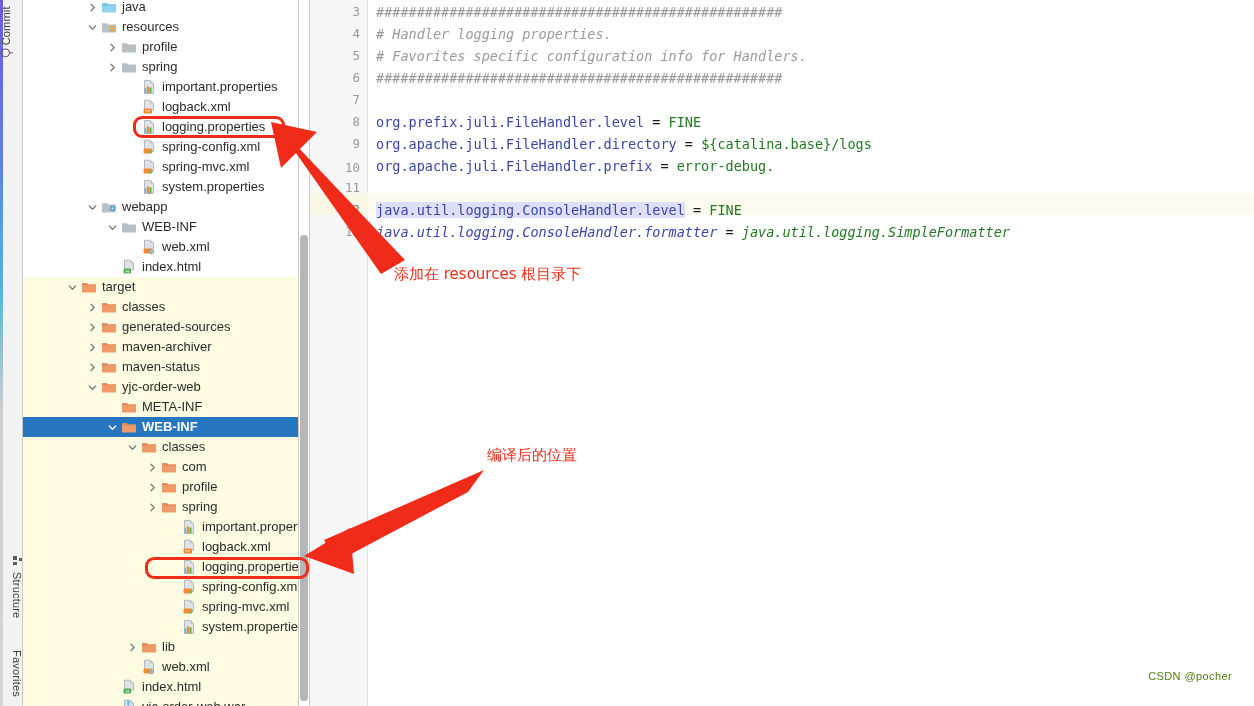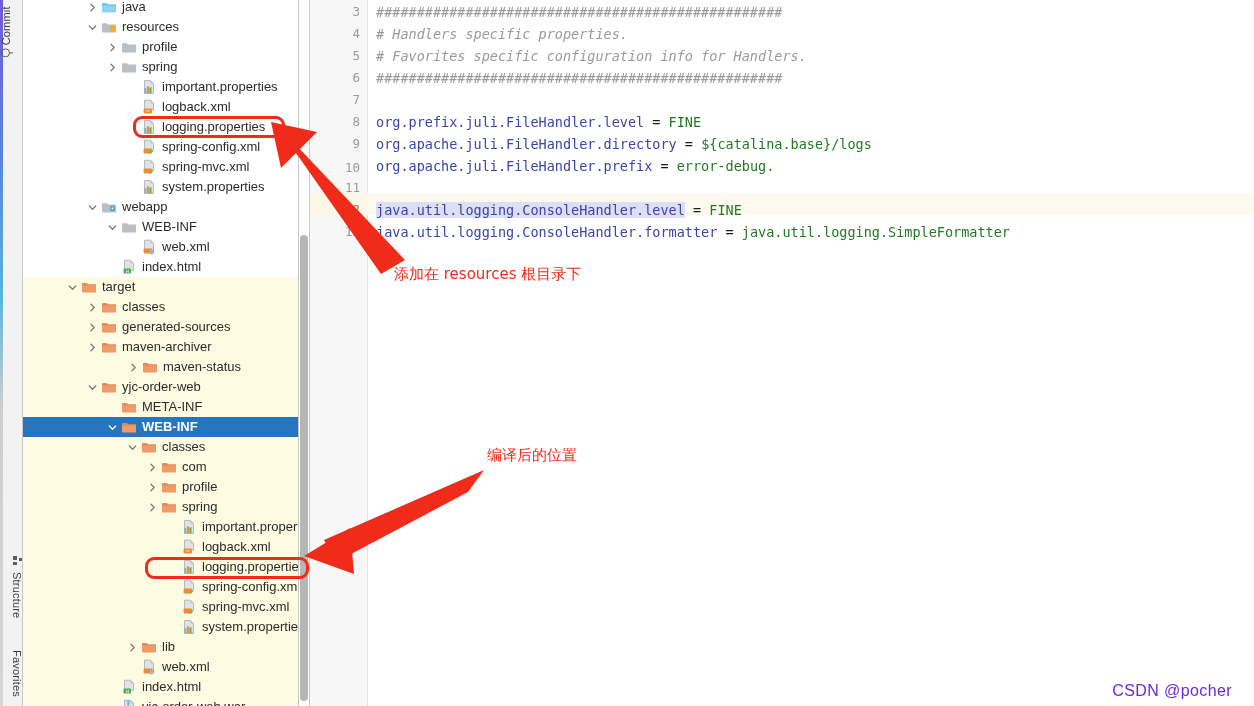--- a/index.html
+++ b/index.html
@@ -120,22 +120,22 @@
   .redbox{
     position:absolute;border:3px solid #f02b19;border-radius:9px;
     box-sizing:border-box;pointer-events:none;
   }
   .anno-text{
     position:absolute;color:#f02b19;font-size:15px;white-space:nowrap;
     font-family:"DejaVu Sans","Liberation Sans",sans-serif;
   }
   .arrowsvg{position:absolute;pointer-events:none;}
   #watermark{
-    position:absolute;right:22px;bottom:6px;
-    color:#6d28d9;font-size:16px;letter-spacing:.4px;
+    position:absolute;right:22px;bottom:24px;
+    color:#4d7c0f;font-size:11px;letter-spacing:.4px;
   }
 </style>
 </head>
 <body>
 
 <div id="toolstrip">
   <div class="gradline"></div>
 
   <div class="vtab commit" style="top:6px;">
     <span class="dot-icon"></span>
@@ -370,21 +370,21 @@
           <svg width="11" height="11" viewBox="0 0 11 11">
             <path d="M4 2.3L7.2 5.5L4 8.7" fill="none" stroke="#7a7a7a" stroke-width="1.3" stroke-linecap="round" stroke-linejoin="round"></path>
           </svg>
         </span>
         <span class="ficon"><svg width="16" height="16" viewBox="0 0 16 16">
             <path d="M1 4.2h5l1.2 1.4H15v7.2a.8.8 0 0 1-.8.8H1.8a.8.8 0 0 1-.8-.8z" fill="#f09a68"></path>
             <path d="M1 4.2h5l1.2 1.4H15v.9H1z" fill="#e0885a"></path>
           </svg></span>
         <span class="lbl">maven-archiver</span>
       </div>
-      <div class="row" style="top: 357px; margin-left: 41px;">
+      <div class="row" style="top: 357px;">
         <div style="flex: 0 0 64px;"></div>
         <span class="arrow">
           <svg width="11" height="11" viewBox="0 0 11 11">
             <path d="M4 2.3L7.2 5.5L4 8.7" fill="none" stroke="#7a7a7a" stroke-width="1.3" stroke-linecap="round" stroke-linejoin="round"></path>
           </svg>
         </span>
         <span class="ficon"><svg width="16" height="16" viewBox="0 0 16 16">
             <path d="M1 4.2h5l1.2 1.4H15v7.2a.8.8 0 0 1-.8.8H1.8a.8.8 0 0 1-.8-.8z" fill="#f09a68"></path>
             <path d="M1 4.2h5l1.2 1.4H15v.9H1z" fill="#e0885a"></path>
           </svg></span>
@@ -613,30 +613,30 @@
         <div class="gnum" style="top: 111px;">8</div>
         <div class="gnum" style="top: 133px;">9</div>
         <div class="gnum" style="top: 157px;">10</div>
         <div class="gnum" style="top: 177px;">11</div>
         <div class="gnum cur" style="top: 199px;">12</div>
         <div class="gnum" style="top: 221px;">13</div>
       </div>
   </div>
   <div id="code-lines">
       <div class="codeline" style="top: 1px;"><span class="cmt">##################################################</span></div>
-      <div class="codeline" style="top: 23px;"><span class="cmt"># Handlers specific properties.</span></div>
+      <div class="codeline" style="top: 23px;"><span class="cmt"># Handler logging properties.</span></div>
       <div class="codeline" style="top: 45px;"><span class="cmt"># Favorites specific configuration info for Handlers.</span></div>
       <div class="codeline" style="top: 67px;"><span class="cmt">##################################################</span></div>
       <div class="codeline" style="top: 89px;"></div>
       <div class="codeline" style="top: 111px;"><span class="key">org.prefix.juli.FileHandler.level</span><span class="eq"> = </span><span class="val">FINE</span></div>
       <div class="codeline" style="top: 133px; text-align: center;"><span class="key">org.apache.juli.FileHandler.directory</span><span class="eq"> = </span><span class="val">${catalina.base}/logs</span></div>
       <div class="codeline" style="top: 155px; text-align: center;"><span class="key">org.apache.juli.FileHandler.prefix</span><span class="eq"> = </span><span class="val">error-debug.</span></div>
       <div class="codeline" style="top: 177px;"></div>
       <div class="codeline" style="top: 199px;"><span class="key selhl">java.util.logging.ConsoleHandler.level</span><span class="eq"> = </span><span class="val">FINE</span></div>
-      <div class="codeline" style="top: 221px;"><span class="key">java.util.logging.ConsoleHandler.formatter</span><span class="eq"> = </span><span class="val">java.util.logging.SimpleFormatter</span></div>
+      <div class="codeline" style="top: 221px; font-style: italic;"><span class="key">java.util.logging.ConsoleHandler.formatter</span><span class="eq"> = </span><span class="val">java.util.logging.SimpleFormatter</span></div>
     </div>
 </div>
 
 <div class="redbox" style="left:133px;top:116px;width:152px;height:22px;"></div>
 <div class="redbox" style="left:145px;top:557px;width:164px;height:22px;"></div>
 
 <svg class="arrowsvg" style="left:265px;top:120px;" width="160" height="160" viewBox="0 0 160 160">
   <path d="M12 6 L30 24 L140 140 L116 154 Z" fill="#f02b19"></path>
   <path d="M6 2 L52 12 L16 48 Z" fill="#f02b19"></path>
 </svg>

